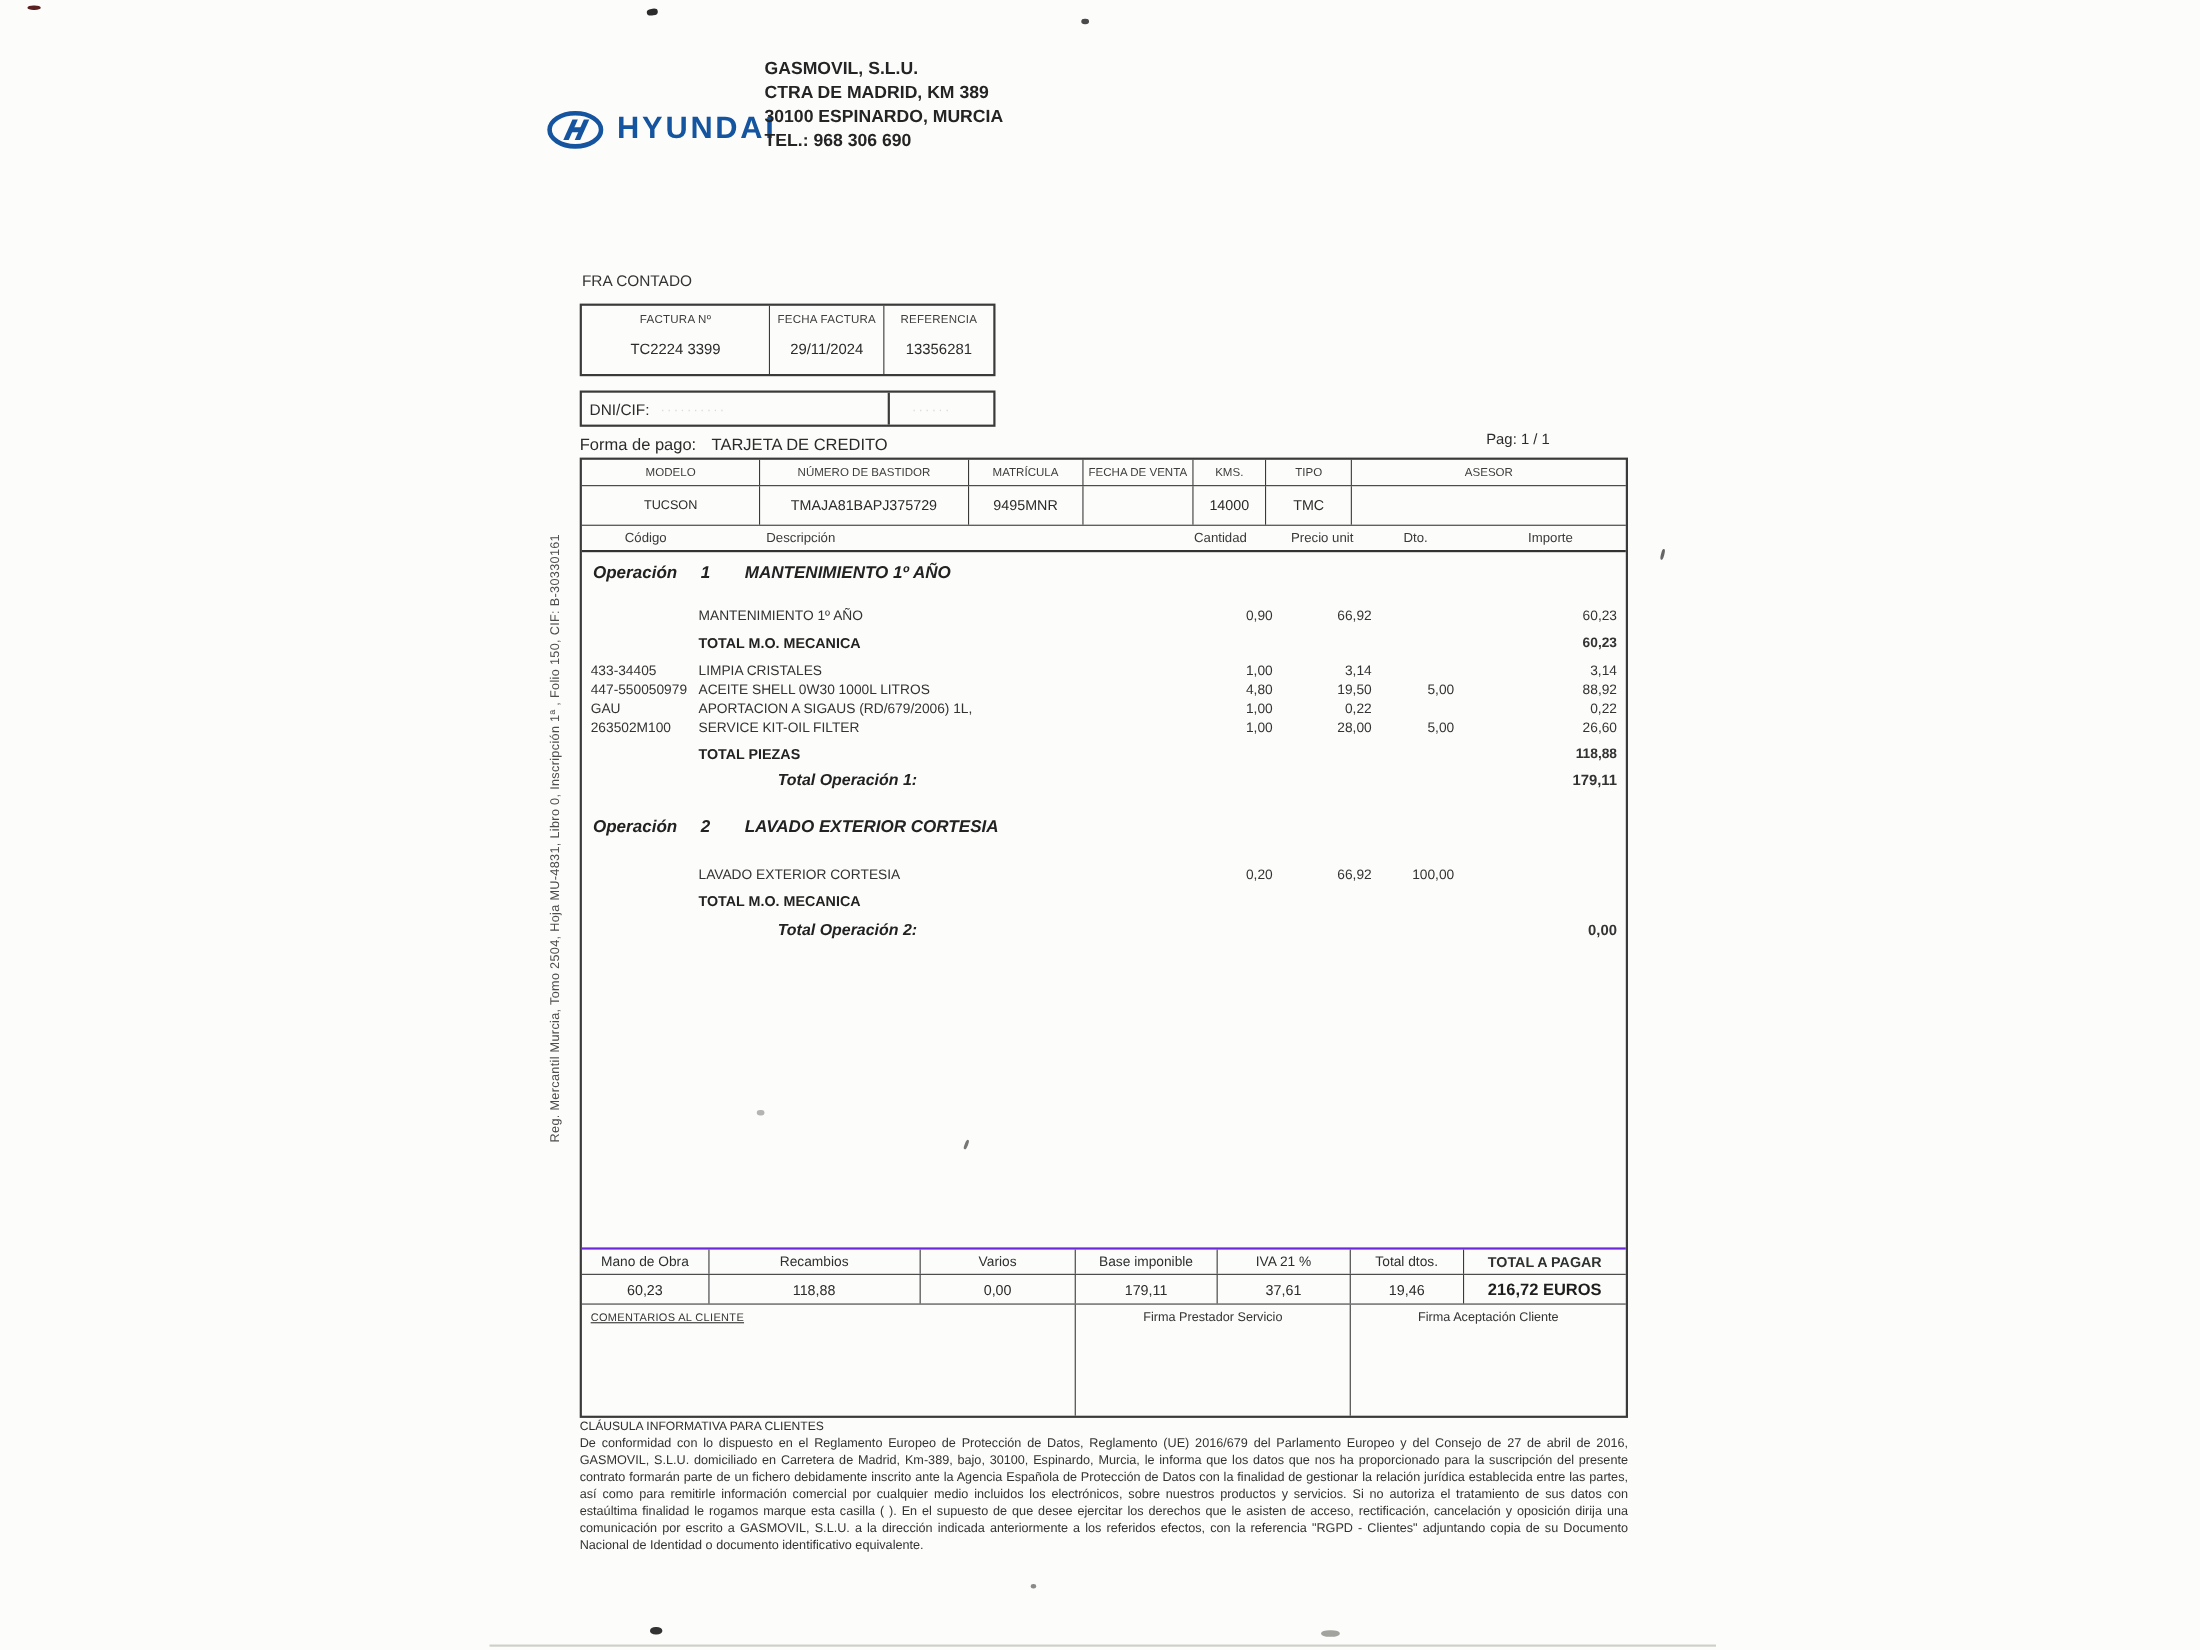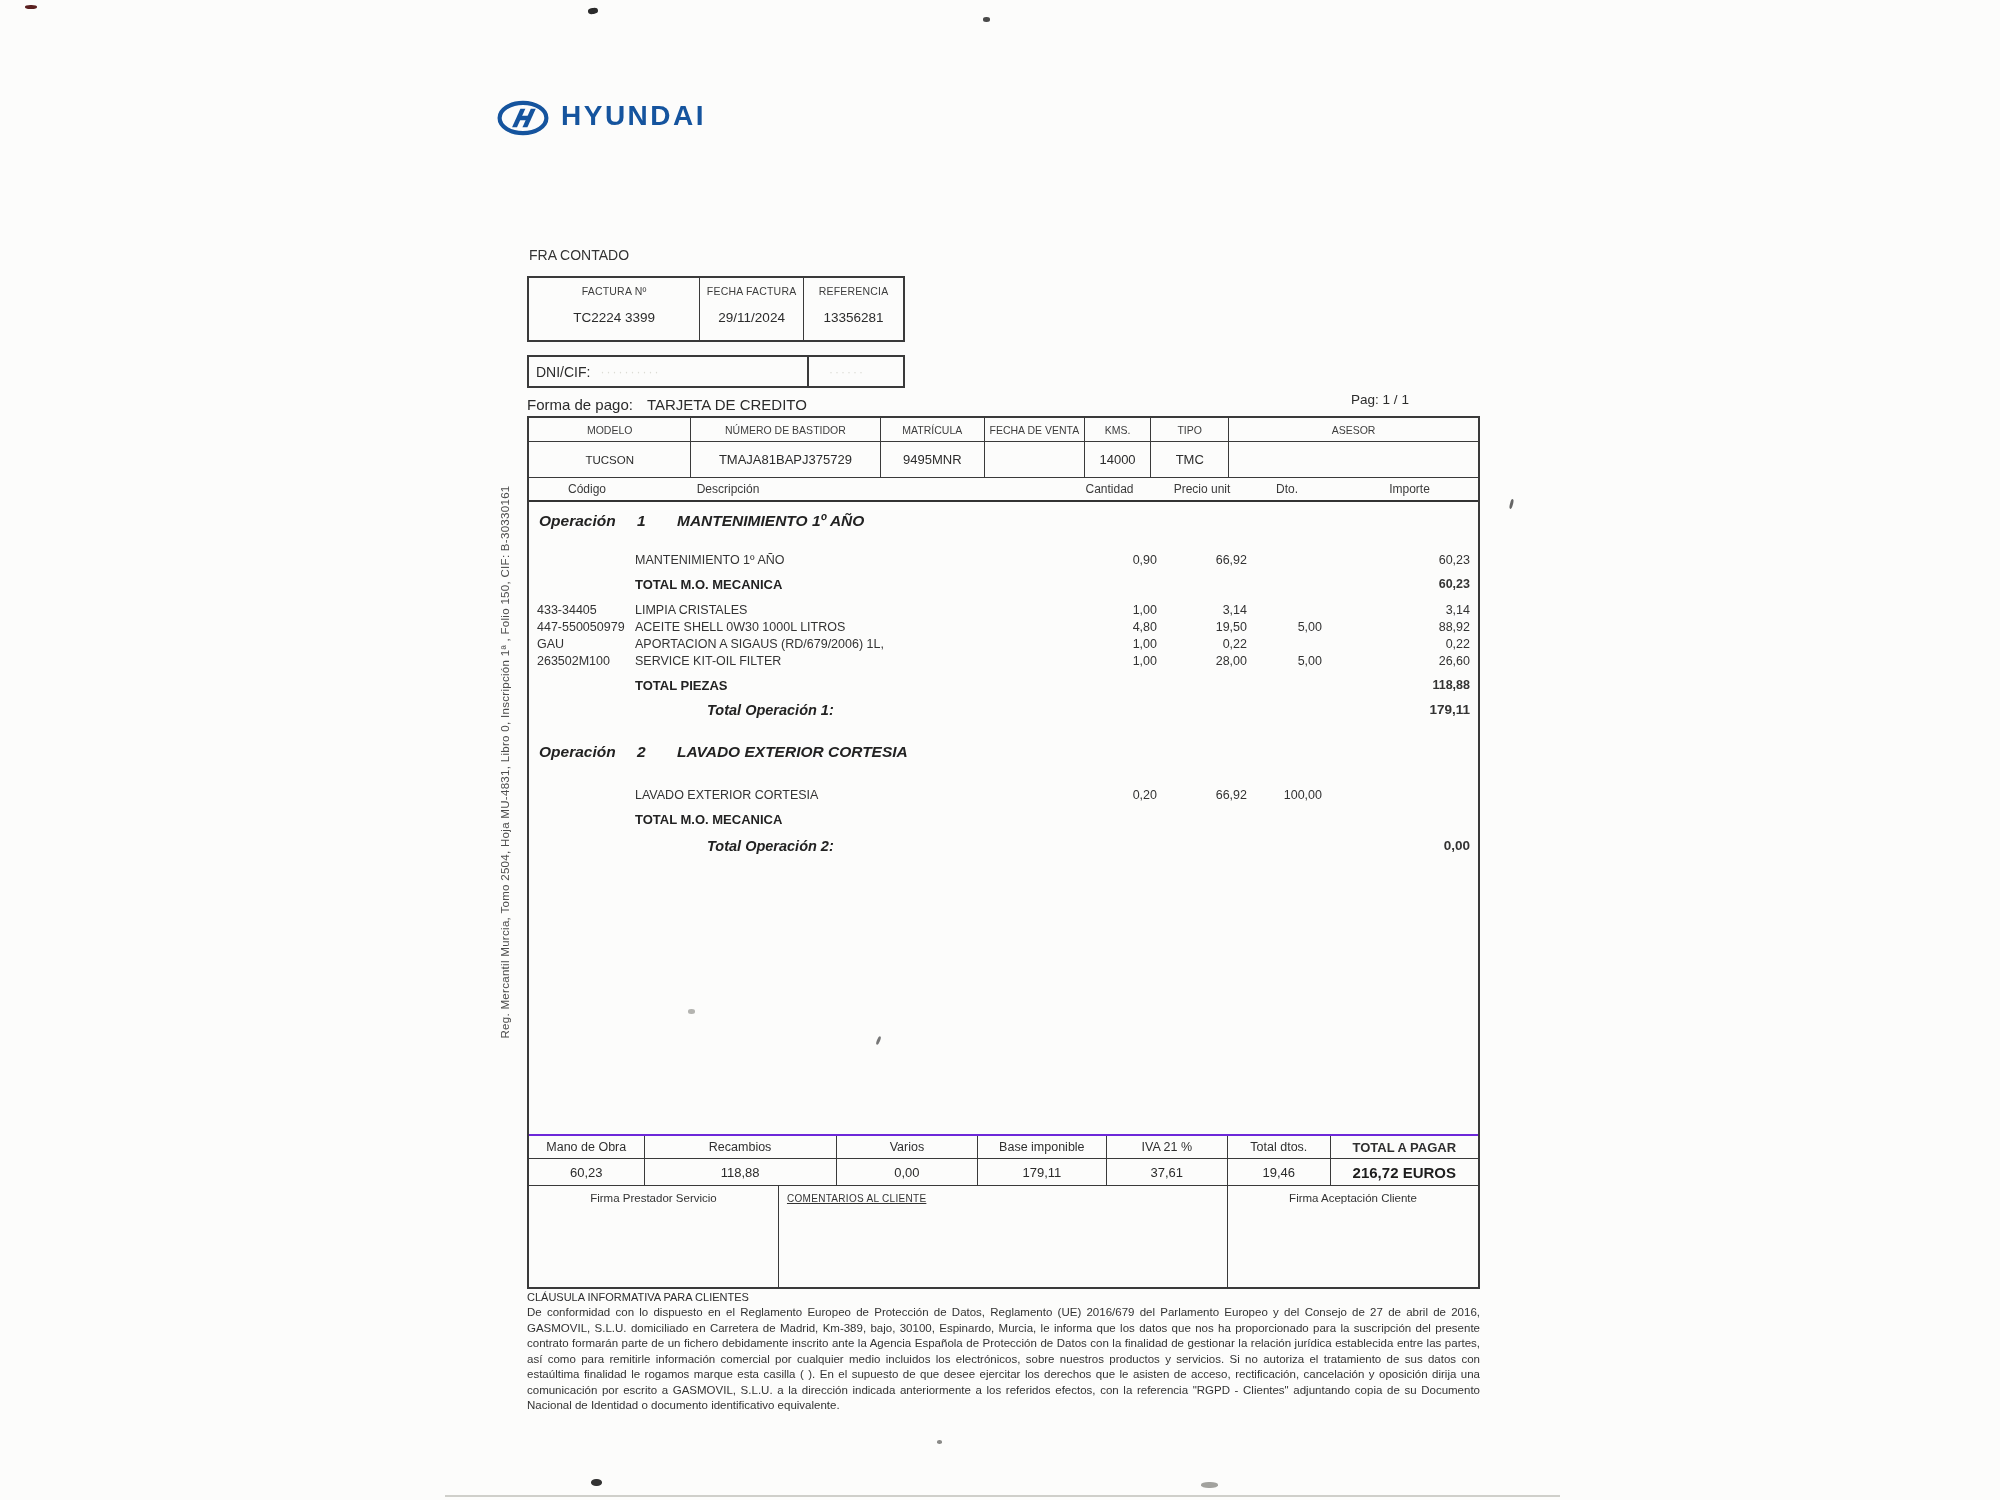--- a/index.html
+++ b/index.html
@@ -109,20 +109,26 @@
         <g fill="#15549e" transform="translate(50,34) skewX(-24) translate(-50,-34)">
           <rect x="37" y="16" width="9.5" height="36"></rect>
           <rect x="57" y="16" width="9.5" height="36"></rect>
           <rect x="40" y="29.5" width="23" height="9"></rect>
         </g>
       </svg>
     </span>
     <span class="logo-text">HYUNDAI</span>
   </div>
 
+  <div class="company">
+    <div>GASMOVIL, S.L.U.</div>
+    <div>CTRA DE MADRID, KM 389</div>
+    <div>30100 ESPINARDO, MURCIA</div>
+    <div>TEL.: 968 306 690</div>
+  </div>
 
   <div class="fra">FRA CONTADO</div>
 
   <div class="inv-table">
     <div class="inv-cell" style="width:173px;">
       <div class="inv-h">FACTURA Nº</div>
       <div class="inv-v">TC2224 3399</div>
     </div>
     <div class="inv-cell" style="width:105px;">
       <div class="inv-h">FECHA FACTURA</div>
@@ -279,25 +285,25 @@
       <div class="trow tv">
         <div class="tcell" style="width:116px;">60,23</div>
         <div class="tcell" style="width:193px;">118,88</div>
         <div class="tcell" style="width:142px;">0,00</div>
         <div class="tcell" style="width:129px;">179,11</div>
         <div class="tcell" style="width:122px;">37,61</div>
         <div class="tcell" style="width:103px;">19,46</div>
         <div class="tcell tv-pagar" style="width:148px;">216,72 EUROS</div>
       </div>
       <div class="sig-row">
+        <div class="sig-cell" style="width:451px;">
+          <span class="comments-label">COMENTARIOS AL CLIENTE</span>
+        </div>
         <div class="sig-cell" style="width:251px;">
           <span class="firma">Firma Prestador Servicio</span>
-        </div>
-        <div class="sig-cell" style="width:451px;">
-          <span class="comments-label">COMENTARIOS AL CLIENTE</span>
         </div>
         <div class="sig-cell" style="width:251px;">
           <span class="firma">Firma Aceptación Cliente</span>
         </div>
       </div>
     </div>
   </div>
 
   <div class="clause-title">CLÁUSULA INFORMATIVA PARA CLIENTES</div>
   <div class="clause-text">De conformidad con lo dispuesto en el Reglamento Europeo de Protección de Datos, Reglamento (UE) 2016/679 del Parlamento Europeo y del Consejo de 27 de abril de 2016, GASMOVIL, S.L.U. domiciliado en Carretera de Madrid, Km-389, bajo, 30100, Espinardo, Murcia, le informa que los datos que nos ha proporcionado para la suscripción del presente contrato formarán parte de un fichero debidamente inscrito ante la Agencia Española de Protección de Datos con la finalidad de gestionar la relación jurídica establecida entre las partes, así como para remitirle información comercial por cualquier medio incluidos los electrónicos, sobre nuestros productos y servicios. Si no autoriza el tratamiento de sus datos con estaúltima finalidad le rogamos marque esta casilla ( ). En el supuesto de que desee ejercitar los derechos que le asisten de acceso, rectificación, cancelación y oposición dirija una comunicación por escrito a GASMOVIL, S.L.U. a la dirección indicada anteriormente a los referidos efectos, con la referencia "RGPD - Clientes" adjuntando copia de su Documento Nacional de Identidad o documento identificativo equivalente.</div>

